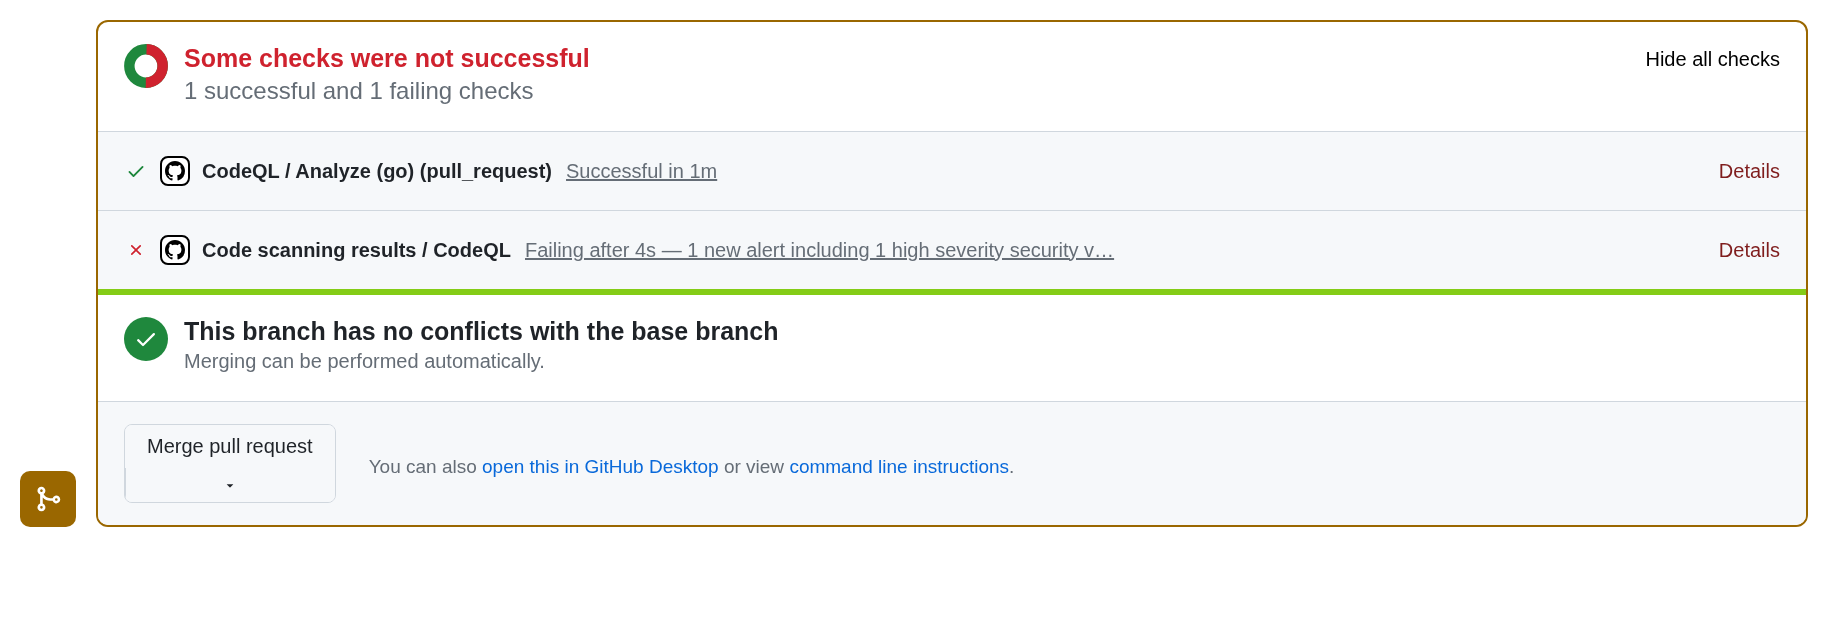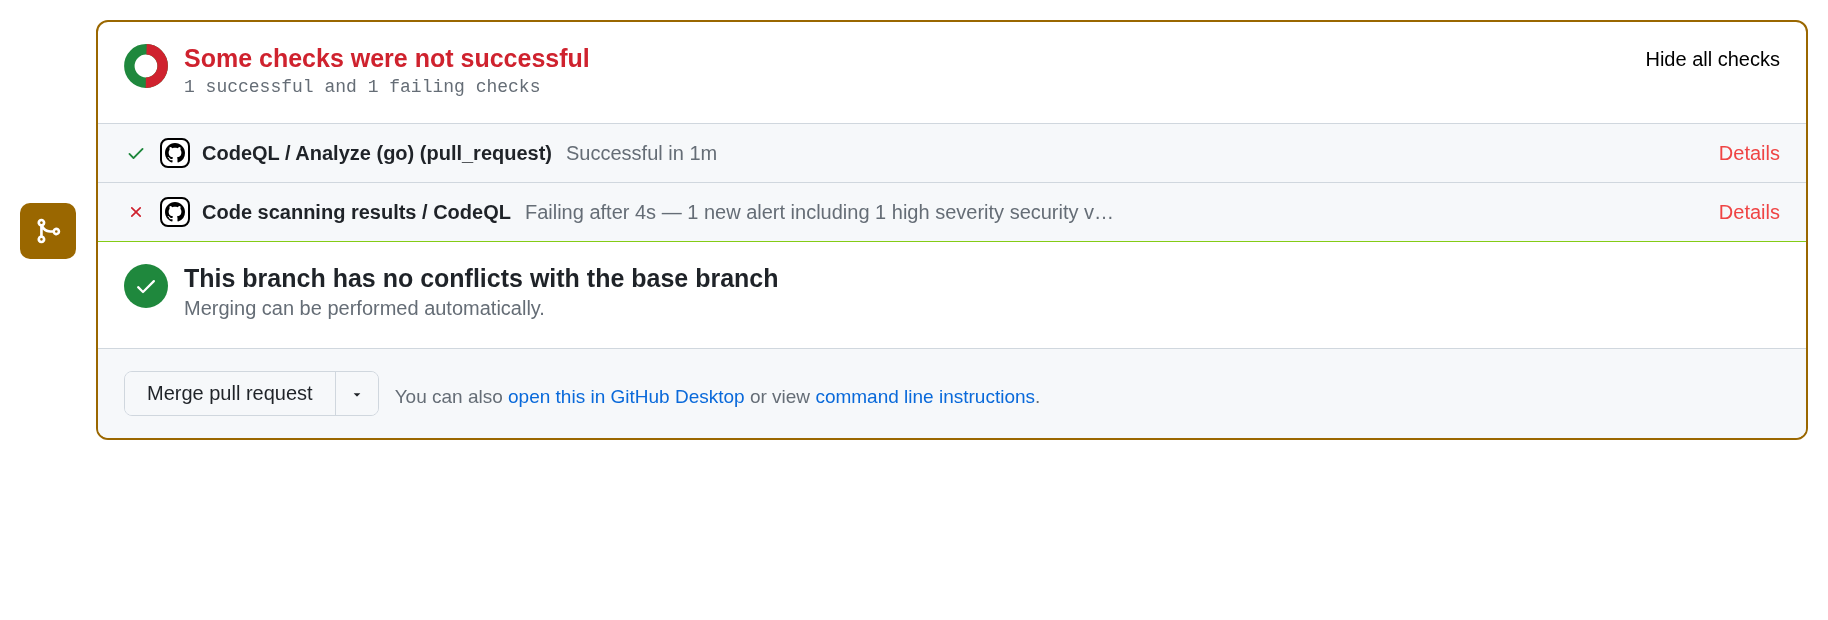--- a/index.html
+++ b/index.html
@@ -7,21 +7,21 @@
     margin: 0;
     padding: 0;
   }
   body {
     font-family: -apple-system, BlinkMacSystemFont, "Segoe UI", Helvetica, Arial, sans-serif;
     background: #ffffff;
     padding: 20px;
   }
   .timeline-container {
     display: flex;
-    align-items: center;
+    align-items: flex-end;
     gap: 20px;
   }
   .timeline-badge {
     width: 56px;
     height: 56px;
     background: #9a6700;
     border-radius: 10px;
     display: flex;
     align-items: center;
     justify-content: center;
@@ -72,35 +72,34 @@
   .status-text-group {
     flex: 1;
   }
   .status-title {
     font-size: 25px;
     font-weight: 600;
     color: #cf222e;
     margin-bottom: 4px;
   }
   .status-subtitle {
-    font-size: 18px;
-    color: #656d76;
-    font-family: Liberation Mono, monospace;
+    font-size: 24px;
+    color: #656d76;
   }
   .hide-checks {
     color: #000000;
     font-size: 20px;
     text-decoration: none;
     white-space: nowrap;
     padding-top: 4px;
   }
   .check-row {
     display: flex;
     align-items: center;
-    padding: 14px 26px;
+    padding: 24px 26px;
     background: #f6f8fa;
     border-top: 1px solid #d0d7de;
     font-size: 20px;
   }
   .check-status-icon {
     width: 24px;
     margin-right: 12px;
     display: flex;
     align-items: center;
     justify-content: center;
@@ -121,32 +120,33 @@
     font-weight: 600;
     color: #1f2328;
   }
   .check-detail {
     color: #656d76;
     margin-left: 14px;
     flex: 1;
     white-space: nowrap;
     overflow: hidden;
     text-overflow: ellipsis;
+    text-decoration: underline;
   }
   .details-link {
-    color: #ef4444;
+    color: #7f1d1d;
     text-decoration: none;
     margin-left: 12px;
     white-space: nowrap;
   }
   .conflicts-section {
     display: flex;
     align-items: flex-start;
     padding: 22px 26px 28px 26px;
-    border-top: 1px solid #84cc16;
+    border-top: 6px solid #84cc16;
   }
   .big-check {
     width: 44px;
     height: 44px;
     background: #1f883d;
     border-radius: 50%;
     display: flex;
     align-items: center;
     justify-content: center;
     margin-right: 16px;
@@ -170,21 +170,22 @@
     align-items: center;
     font-size: 19px;
     color: #656d76;
   }
   .merge-btn-group {
     display: inline-flex;
     border: 1px solid #d0d7de;
     border-radius: 8px;
     overflow: hidden;
     background: #f6f8fa;
-    margin-right: 16px;
+    margin-right: 33px;
+    flex-direction: column;
   }
   .merge-btn {
     padding: 10px 22px;
     font-size: 20px;
     font-weight: 500;
     background: #f6f8fa;
     border: none;
     cursor: pointer;
     color: #1f2328;
   }

